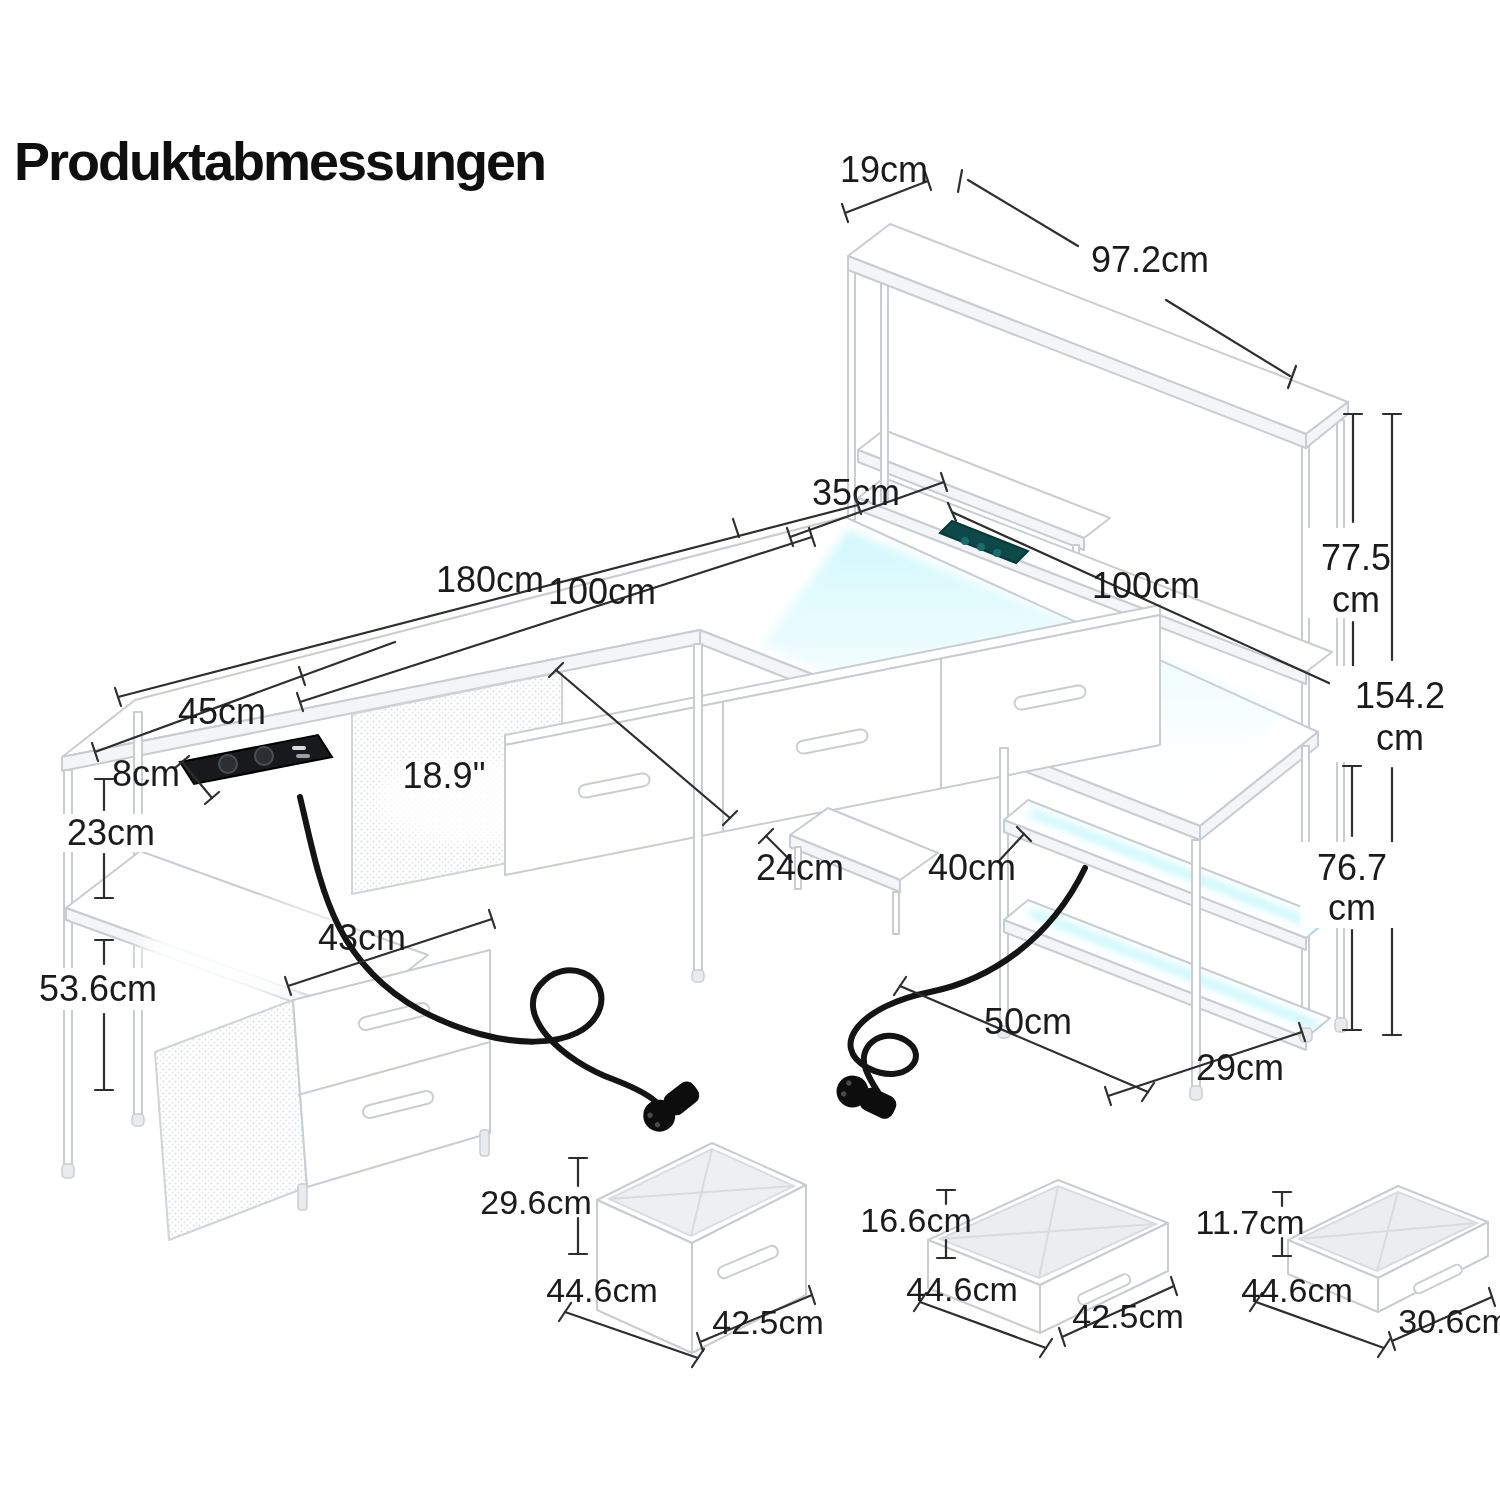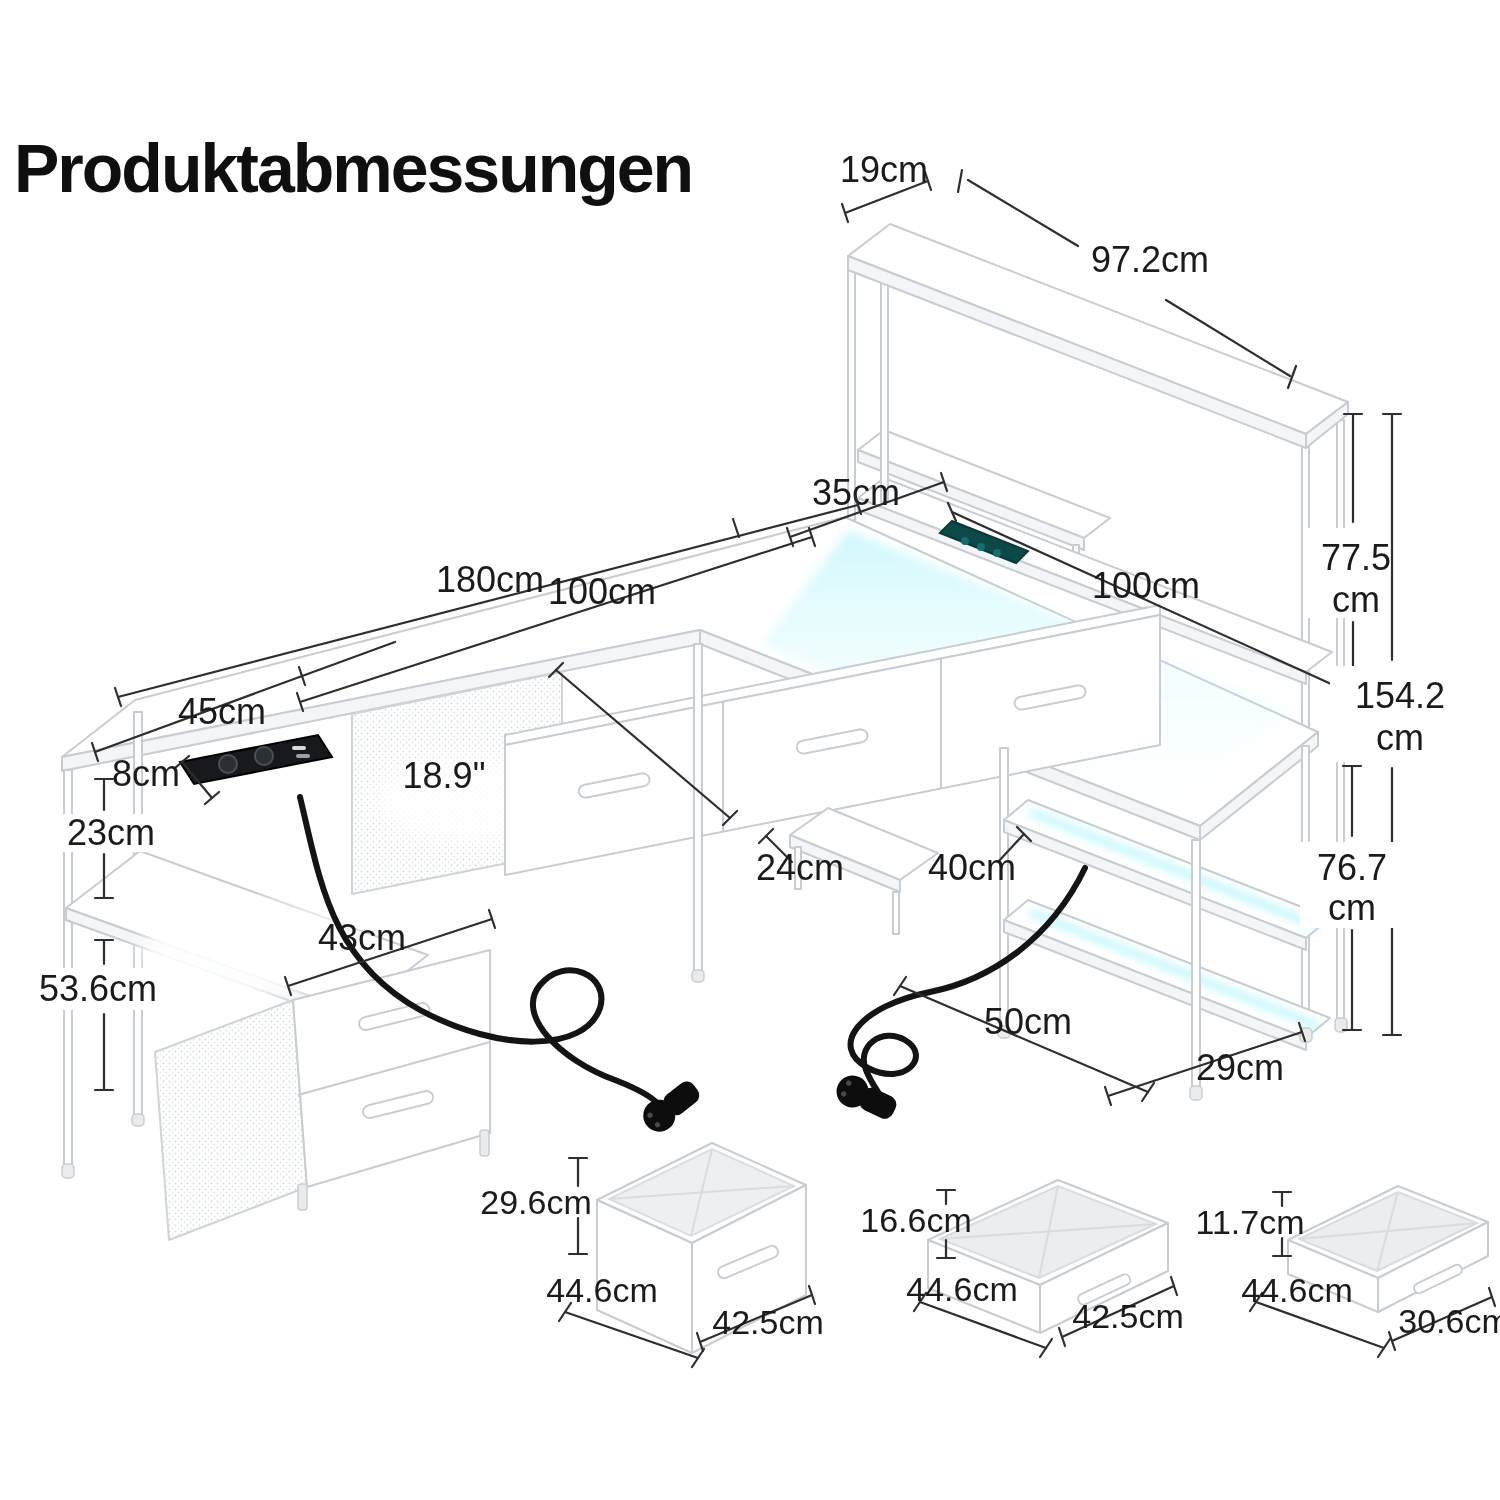--- a/index.html
+++ b/index.html
@@ -1,18 +1,18 @@
 <!DOCTYPE html>
 <html><head>
 <meta charset="utf-8">
 <style>
   html,body{margin:0;padding:0;background:#ffffff;}
   .stage{position:relative;width:1500px;height:1500px;background:#ffffff;overflow:hidden;
          font-family:"Liberation Sans",sans-serif;}
-  .title{position:absolute;left:14px;top:134px;font-size:68px;font-weight:800;
+  .title{position:absolute;left:14px;top:134px;font-size:54px;font-weight:800;
          letter-spacing:-2px;color:#0f0f0f;margin:0;line-height:1;}
   svg{position:absolute;left:0;top:0;}
   .dim-label{font-family:"Liberation Sans",sans-serif;font-size:36px;fill:#1b1b1b;}
   .dim-label-sm{font-family:"Liberation Sans",sans-serif;font-size:34px;fill:#1b1b1b;}
   .furn{fill:#ffffff;stroke:#c7cdd2;stroke-width:2;stroke-linejoin:round;}
   .furn-shade{fill:#f3f5f7;stroke:#c7cdd2;stroke-width:2;stroke-linejoin:round;}
   .mesh{fill:url(#mesh);stroke:#cfd4d8;stroke-width:2;stroke-linejoin:round;}
   .dim{stroke:#2e2e2e;stroke-width:2.2;fill:none;stroke-linecap:round;}
   .handle{fill:#ffffff;stroke:#c9ced3;stroke-width:2;}
   .foot{fill:#e9ebed;stroke:#c9ced3;stroke-width:1.5;}

